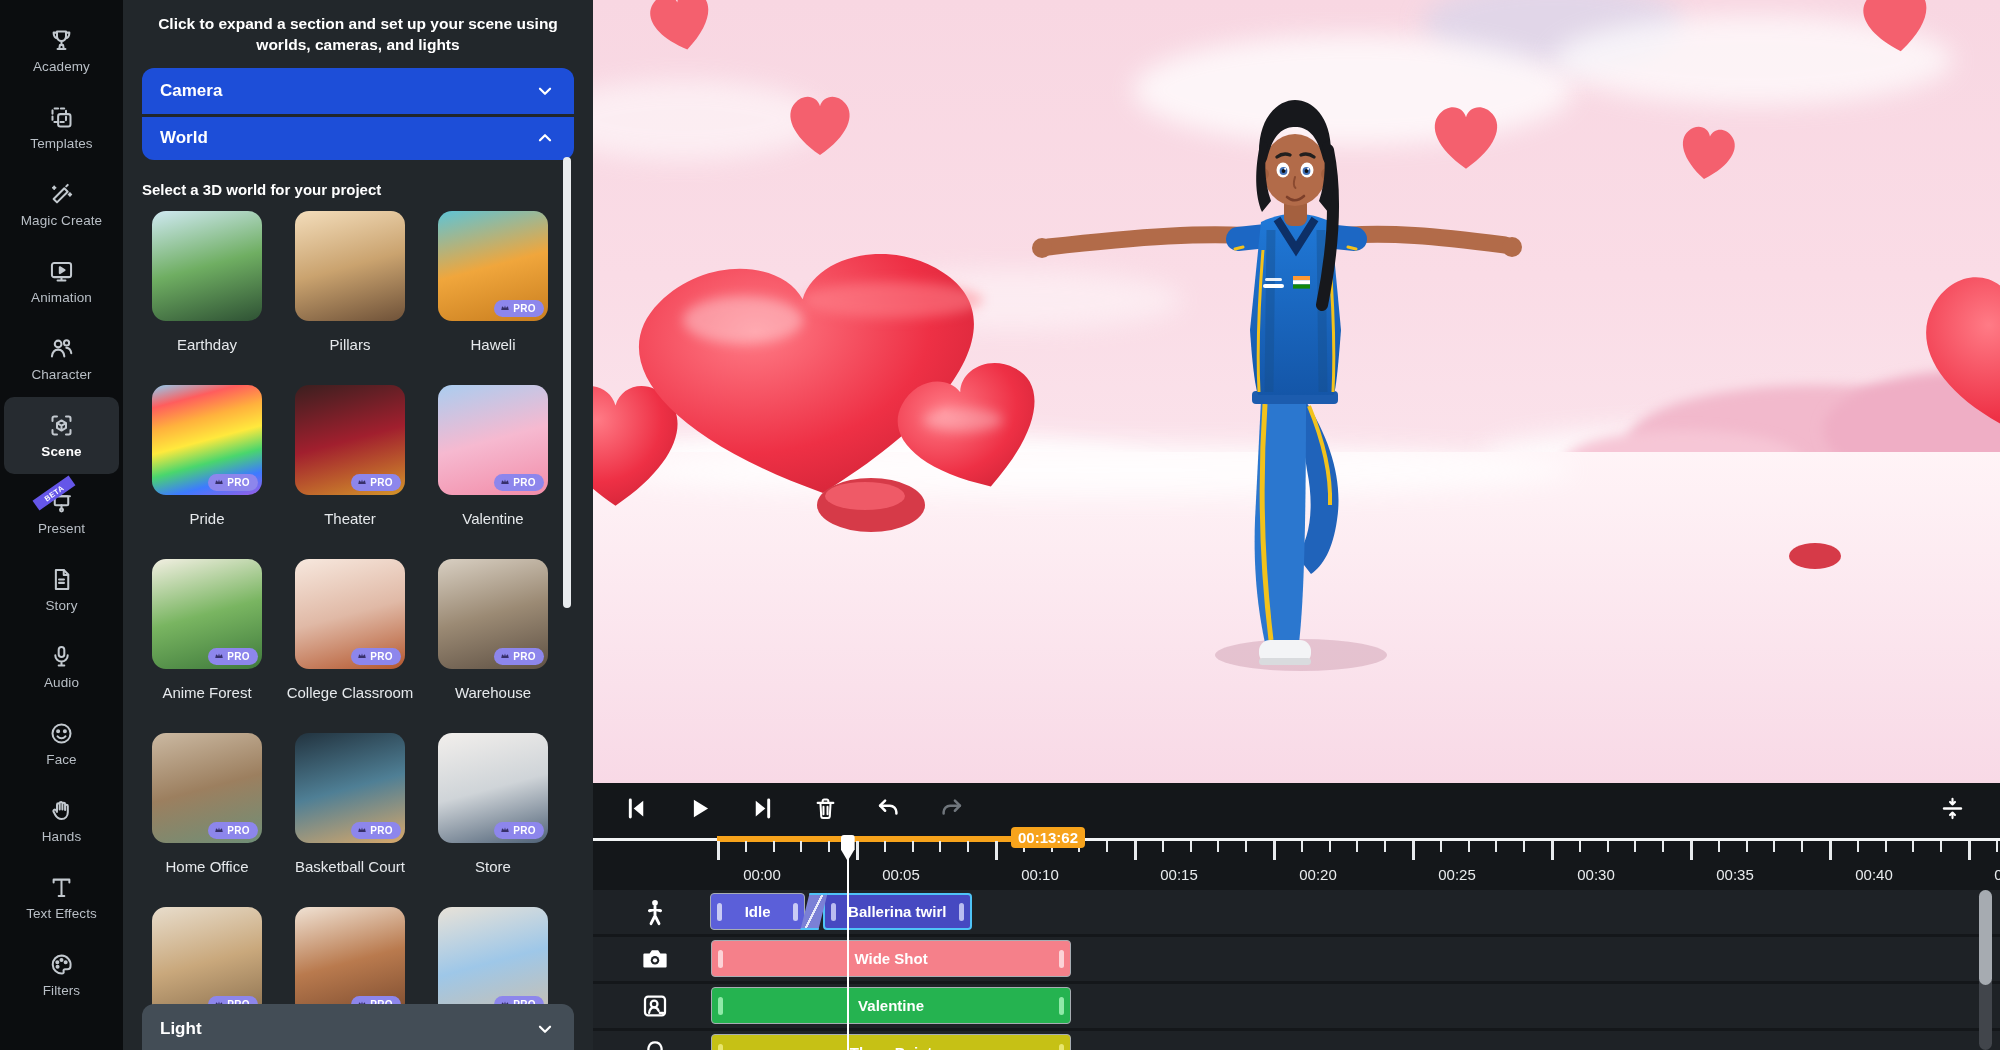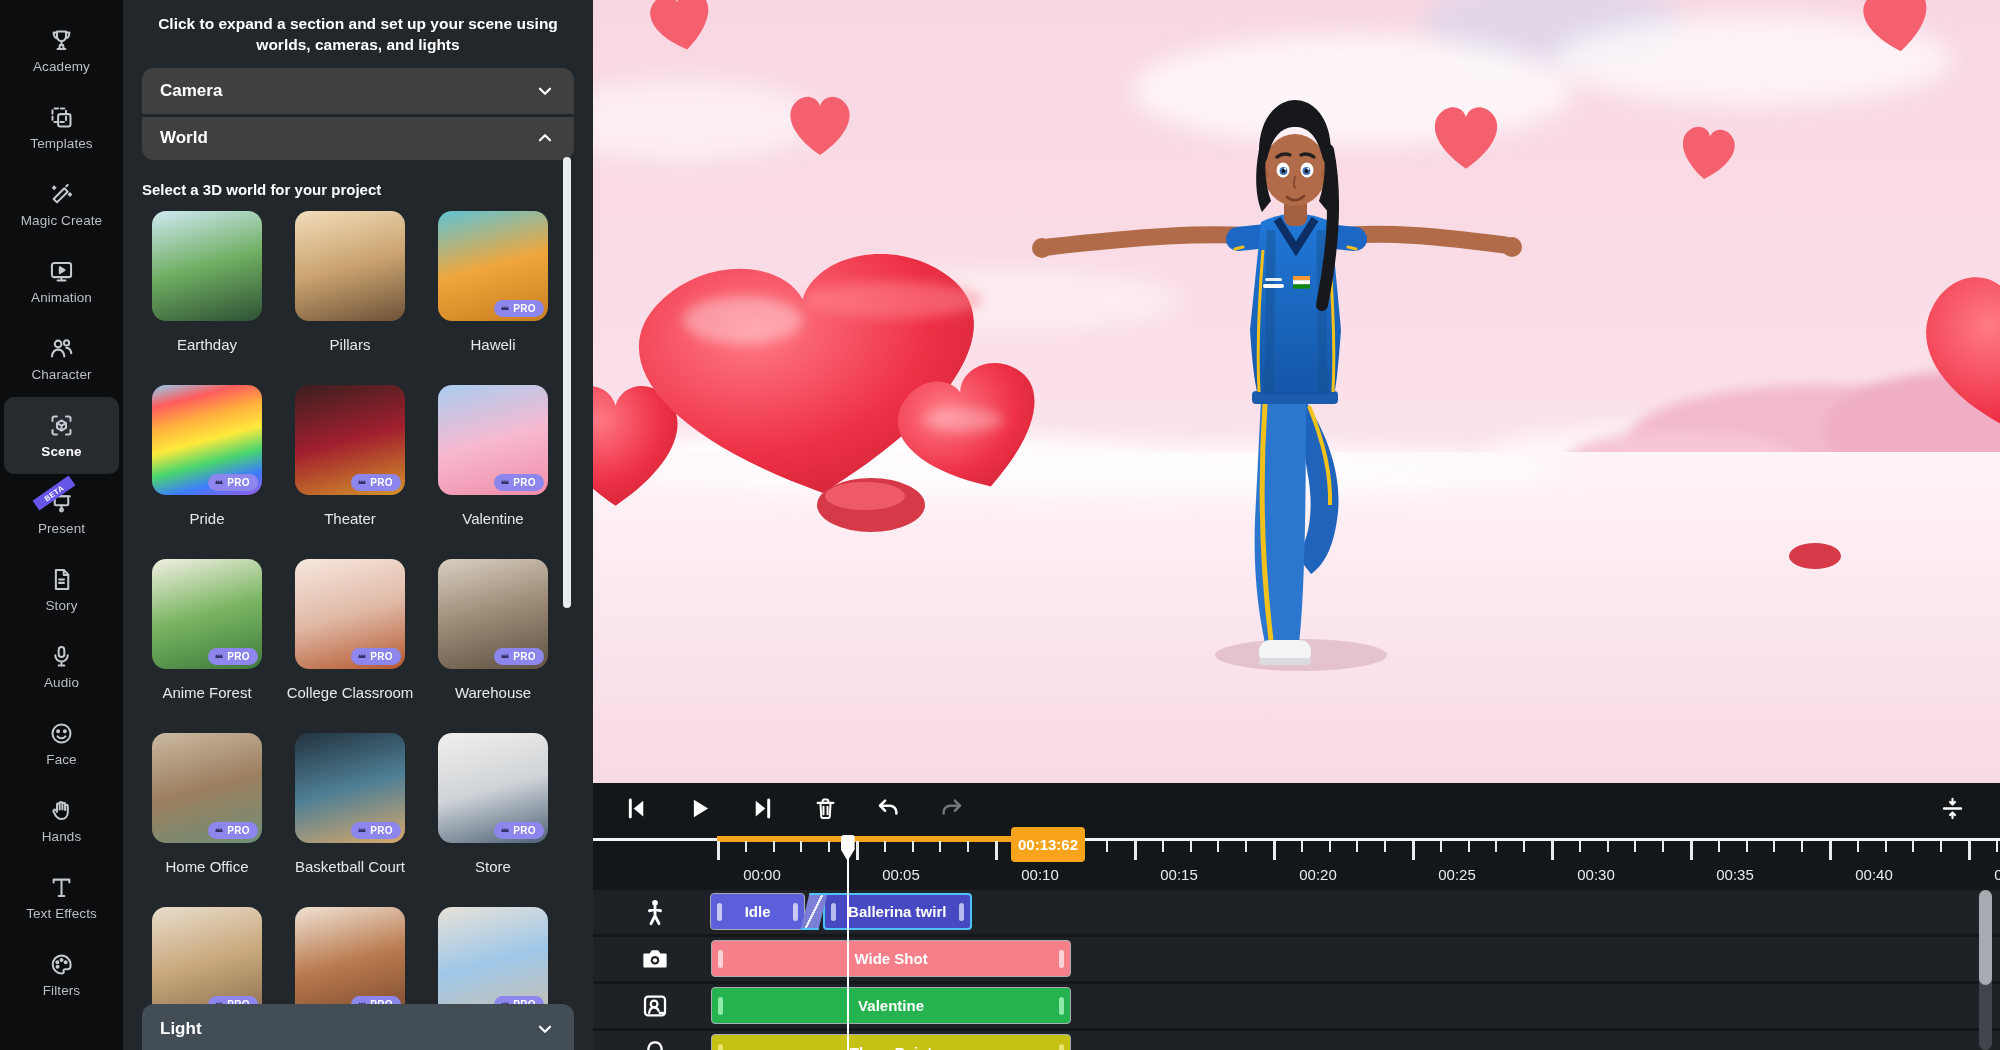--- a/index.html
+++ b/index.html
@@ -16,21 +16,21 @@
   .sb-item.active .sb-label { color:#ffffff; font-weight:700; }
   .sb-ic { width:27px; height:27px; display:flex; align-items:center; justify-content:center; position:relative;}
   .beta-ribbon { position:absolute; left:-16px; top:-2px; background:#6556e8; color:#fff;
     font-size:7.5px; font-weight:700; padding:1.5px 11px; transform:rotate(-35deg); letter-spacing:.5px;}
 
   
   .panel { width:470px; background:#22272b; position:relative; flex:none; z-index:2;}
   .instruction { margin:14px 19px 0; width:432px; text-align:center; color:#fff;
     font-weight:700; font-size:15.5px; line-height:1.35; }
   .accordion { margin:12px 0 0 19px; width:432px; border-radius:12px; overflow:hidden; }
-  .acc-header { height:46px; background:#404040; display:flex; align-items:center;
+  .acc-header { height:46px; background:#1d4ed8; display:flex; align-items:center;
     justify-content:space-between; padding:12px 18px; color:#fff; font-size:17px; cursor:pointer;}
   .acc-header + .acc-header { border-top:3px solid #21262a; }
   .acc-title { font-weight:600; }
   .acc-title.bold { font-weight:700; }
   .subtitle { margin:21px 0 0 19px; color:#ffffff; font-weight:700; font-size:15px; }
   .world-grid { margin:13px 0 0 29px; width:420px; display:grid;
     grid-template-columns:repeat(3,110px); column-gap:33px; grid-auto-rows:174px; }
   .world-card { cursor:pointer; }
   .thumb { width:110px; height:110px; border-radius:14px; position:relative; }
   .world-label { width:146px; margin-left:-18px; margin-top:15px; text-align:center;
@@ -52,21 +52,21 @@
   
   .timeline { flex:1; background:#14171a; position:relative; }
   .controls { height:50px; display:flex; align-items:center; padding:0 34px 0 30px; gap:36px; }
   .ctl-btn { background:none; border:none; color:#fff; width:27px; height:27px; cursor:pointer;
     display:flex; align-items:center; justify-content:center; padding:0;}
   .ctl-btn.disabled { color:#70767c; }
   .ctl-spacer { flex:1; }
   .ruler { position:relative; height:57px; cursor:pointer; }
   .base-line { position:absolute; left:0; right:0; top:5px; height:3px; background:#f2f4f5; }
   .orange-bar { position:absolute; left:124px; width:294px; top:3px; height:6px; background:#f7a31b; }
-  .time-badge { position:absolute; left:418px; top:-6px; height:35px; padding:0 7px;
+  .time-badge { position:absolute; left:418px; top:-6px; height:21px; padding:0 7px;
     background:#f7a31b; border-radius:4px; color:#fff; font-weight:700; font-size:15px;
     display:flex; align-items:center; z-index:4; }
   .tick { position:absolute; background:#e8ebed; width:2px; height:11px; top:8px; }
   .tick.major { width:3px; height:19px; }
   .ruler-label { position:absolute; top:33px; transform:translateX(-50%); color:#e8ebed; font-size:15px;margin-left:45px; }
   .playhead-handle { position:absolute; top:2px; width:14px; height:26px; background:#fff; z-index:6;
     border-radius:3px 3px 0 0; clip-path:polygon(0 0,100% 0,100% 55%,50% 100%,0 55%); cursor:grab;}
   .playhead-line { position:absolute; top:76px; bottom:0; width:2px; background:#fff; z-index:6; }
   .tracks { position:relative; height:160px; overflow:hidden; }
   .track-row { display:flex; height:44px; margin-bottom:3px; background:#1e2226; }

